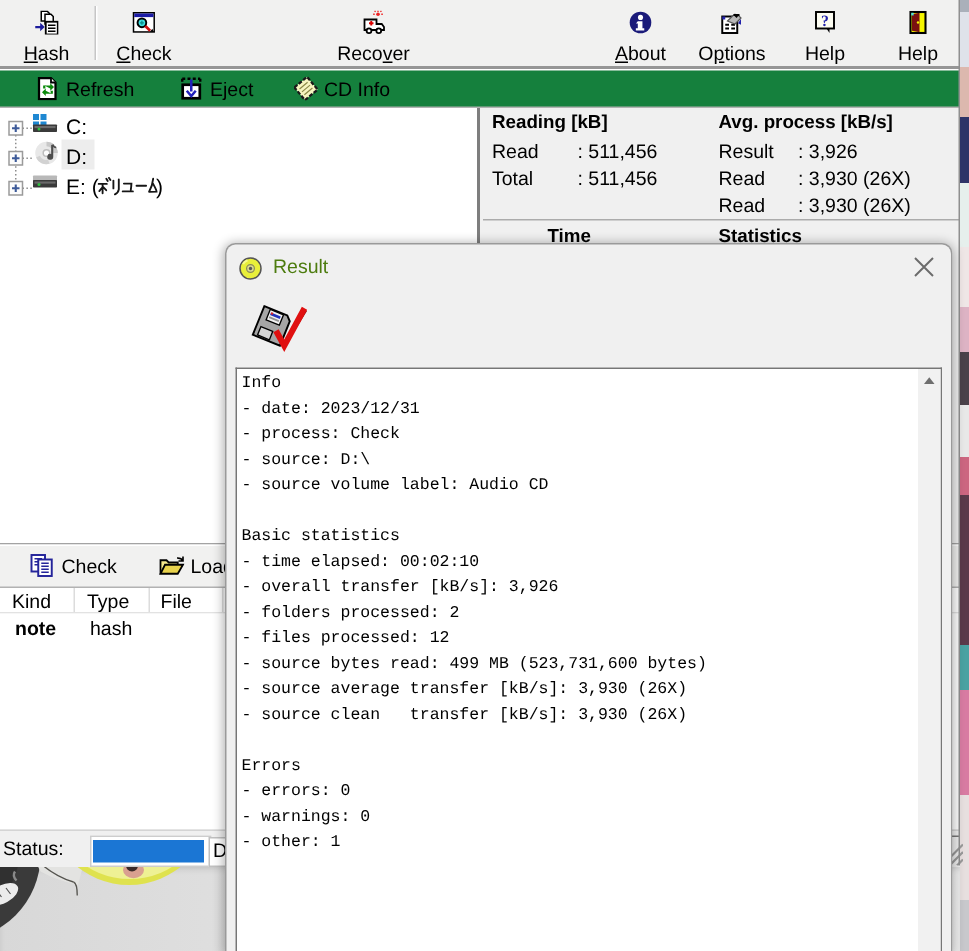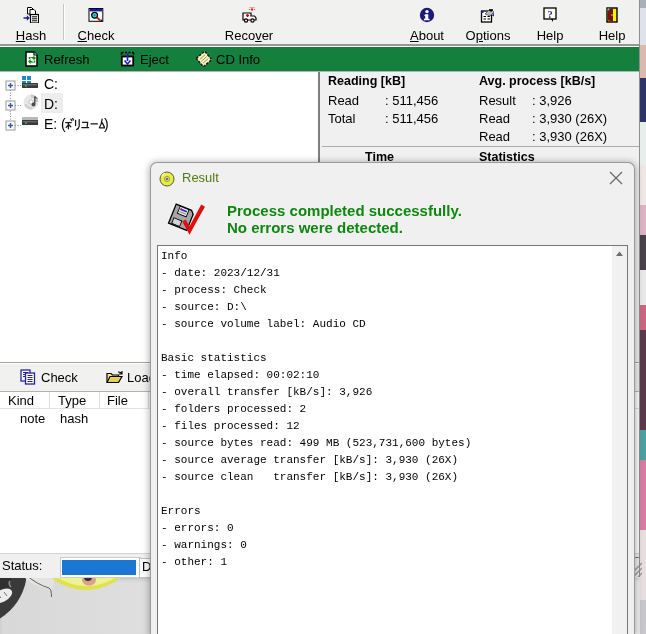--- a/index.html
+++ b/index.html
@@ -251,21 +251,21 @@
     </div>
     <div class="abs" style="left:0;top:30px;width:640px;height:16px;background:#ffffff;border-bottom:1px solid #e2e2e2;font-size:13px;">
       <div class="abs" style="left:8px;top:1px;">Kind</div>
       <div class="abs" style="left:58px;top:1px;">Type</div>
       <div class="abs" style="left:107px;top:1px;">File</div>
       <div class="abs" style="left:49px;top:0;width:1px;height:16px;background:#dcdcdc;"></div>
       <div class="abs" style="left:99px;top:0;width:1px;height:16px;background:#dcdcdc;"></div>
       <div class="abs" style="left:148px;top:0;width:1px;height:16px;background:#dcdcdc;"></div>
     </div>
     <div class="abs" style="left:0;top:47px;width:640px;height:144px;background:#ffffff;font-size:13px;">
-      <div class="abs" style="left:20px;top:2px;">note</div>
+      <div class="abs" style="left:10px;top:2px;font-weight:bold;">note</div>
       <div class="abs" style="left:60px;top:2px;">hash</div>
     </div>
   </div>
   <div id="statusbar">
     <div class="abs" style="left:2px;top:4px;">Status:</div>
     <div class="abs" style="left:60px;top:3px;width:79px;height:19px;background:#ffffff;border:1px solid #cdcdcd;"></div>
     <div class="abs" style="left:62px;top:6px;width:74px;height:15px;background:#1b76d4;"></div>
     <div class="abs" style="left:139px;top:4px;width:60px;height:18px;background:#ffffff;border:1px solid #c0c0c0;"></div>
     <div class="abs" style="left:142px;top:5px;">D</div>
   </div>
@@ -294,21 +294,20 @@
       <path d="M7 5 h16.5 l3 3 v17.5 h-19.5 z" fill="#a6a6a6" stroke="#000" stroke-width="1.3"></path>
       <rect x="11.5" y="5.5" width="9.5" height="7.5" fill="#f2f2f2" stroke="#000" stroke-width="0.9"></rect>
       <rect x="12.7" y="7.2" width="7" height="1.8" fill="#2233bb"></rect>
       <rect x="12.7" y="10" width="7" height="1.2" fill="#909090"></rect>
       <circle cx="13.6" cy="7.6" r="0.8" fill="#dd2222"></circle>
       <rect x="10" y="18.5" width="8.5" height="6" fill="#d4d4d4" stroke="#000" stroke-width="0.9"></rect>
     </g>
     <path d="M24.7 29.5 L39.8 4.8" stroke="#8b0000" stroke-width="2" fill="none"></path>
     <path d="M20 18.5 L25.5 28.5 L39 3.5" stroke="#e01010" stroke-width="4" fill="none"></path>
   </svg>
-  <div class="abs" style="left:76px;top:39px;font-size:15px;line-height:17px;font-weight:bold;color:#0e870e;">Process completed successfully.<br>No errors were detected.</div>
   <div id="dlgtxt">
     <pre id="dlglog">Info
 - date: 2023/12/31
 - process: Check
 - source: D:\
 - source volume label: Audio CD
 
 Basic statistics
 - time elapsed: 00:02:10
 - overall transfer [kB/s]: 3,926

